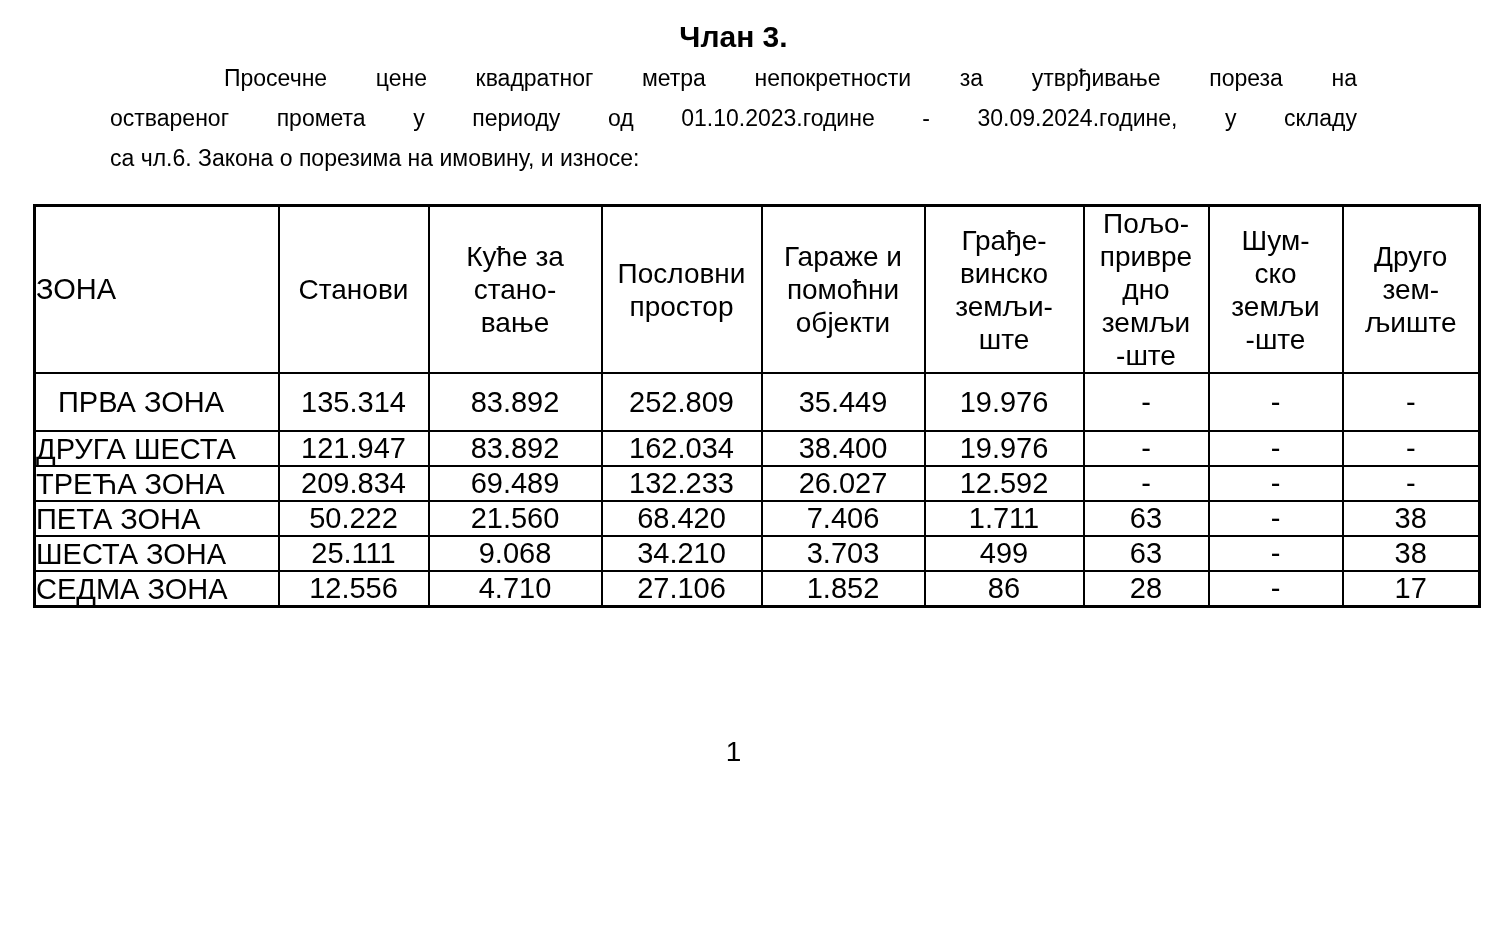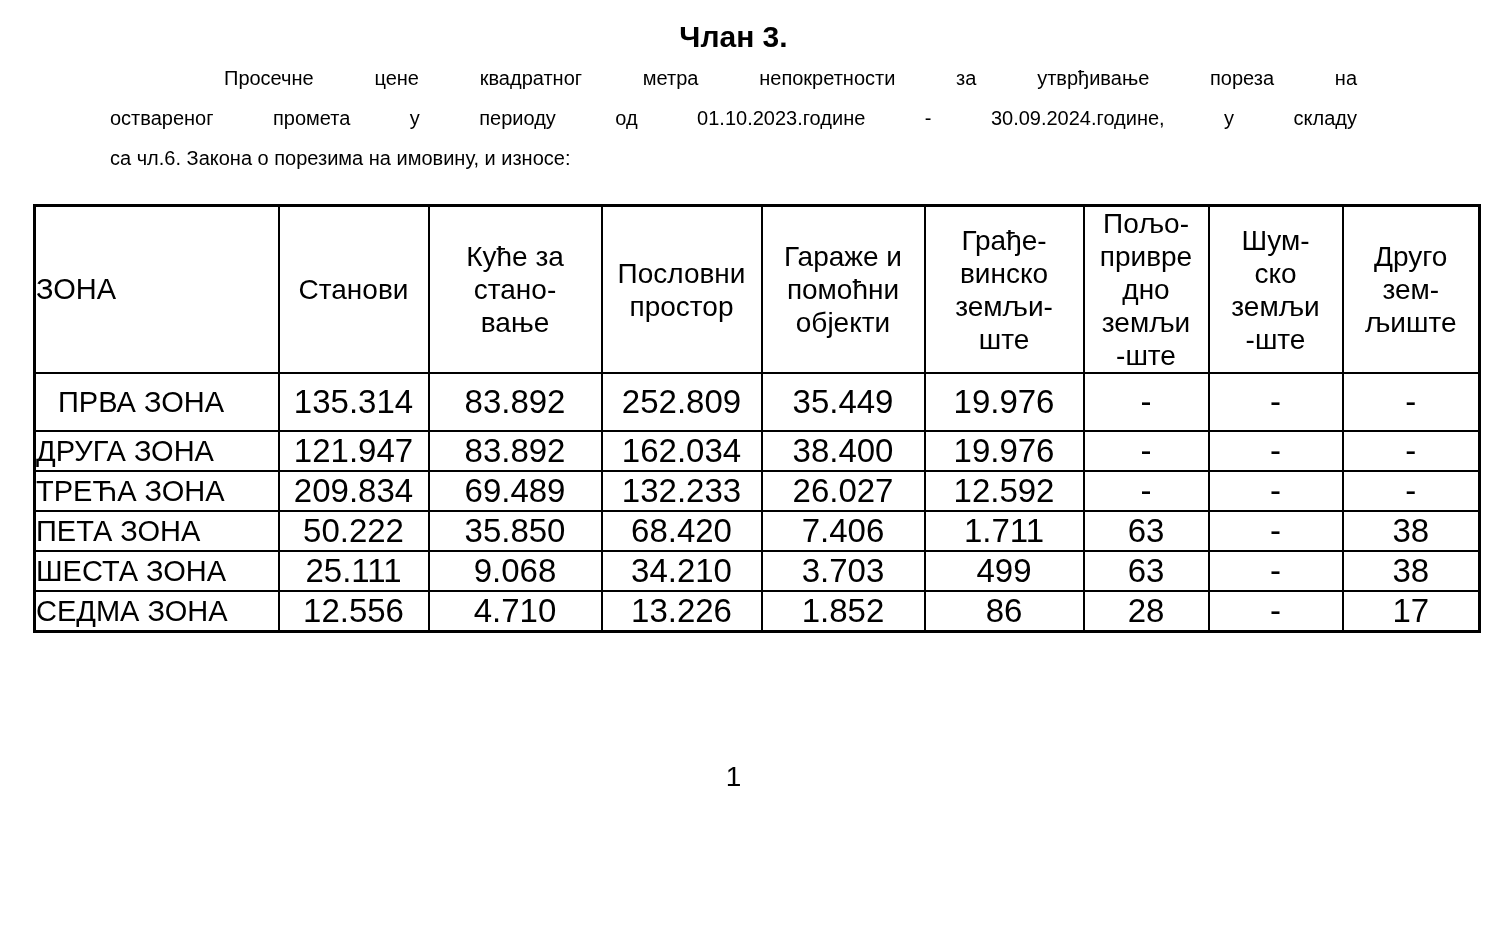--- a/index.html
+++ b/index.html
@@ -20,21 +20,21 @@
     margin: 18px 0 0 110px;
     width: 1247px;
     text-align: center;
     font-size: 30px;
     line-height: 38px;
     font-weight: bold;
   }
   .para {
     margin: 2px 0 0 110px;
     width: 1247px;
-    font-size: 20px;
+    font-size: 23px;
     line-height: 40px;
   }
   .pline { text-align: left; }
   .pline.jline { text-align: justify; text-align-last: justify; }
   .pline.indent { text-indent: 114px; }
 
   table.price-table {
     margin: 26px 0 0 33px;
     width: 1445px;
     border-collapse: collapse;
@@ -68,21 +68,21 @@
   }
   td.zone {
     font-size: 29px;
     line-height: 32px;
     text-align: left;
     padding-left: 11px;
     white-space: pre-line;
   }
   td.zone.z-first { padding-left: 22px; }
   td.num {
-    font-size: 33px;
+    font-size: 29px;
     text-align: center;
   }
   .pagenum {
     margin: 128px 0 0 110px;
     width: 1247px;
     text-align: center;
     font-size: 28px;
   }
 </style>
 </head>
@@ -146,21 +146,21 @@
         <td class="num">83.892</td>
         <td class="num">252.809</td>
         <td class="num">35.449</td>
         <td class="num">19.976</td>
         <td class="num">-</td>
         <td class="num">-</td>
         <td class="num">-</td>
       </tr>
 
       <tr class="r-std">
-        <td class="zone">ДРУГА ЗОНА</td>
+        <td class="zone">ДРУГА ШЕСТА</td>
         <td class="num">121.947</td>
         <td class="num">83.892</td>
         <td class="num">162.034</td>
         <td class="num">38.400</td>
         <td class="num">19.976</td>
         <td class="num">-</td>
         <td class="num">-</td>
         <td class="num">-</td>
       </tr>
 
@@ -173,21 +173,21 @@
         <td class="num">12.592</td>
         <td class="num">-</td>
         <td class="num">-</td>
         <td class="num">-</td>
       </tr>
 
 
       <tr class="r-std">
         <td class="zone">ПЕТА ЗОНА</td>
         <td class="num">50.222</td>
-        <td class="num">35.850</td>
+        <td class="num">21.560</td>
         <td class="num">68.420</td>
         <td class="num">7.406</td>
         <td class="num">1.711</td>
         <td class="num">63</td>
         <td class="num">-</td>
         <td class="num">38</td>
       </tr>
 
       <tr class="r-std">
         <td class="zone">ШЕСТА ЗОНА</td>
@@ -198,21 +198,21 @@
         <td class="num">499</td>
         <td class="num">63</td>
         <td class="num">-</td>
         <td class="num">38</td>
       </tr>
 
       <tr class="r-std">
         <td class="zone">СЕДМА ЗОНА</td>
         <td class="num">12.556</td>
         <td class="num">4.710</td>
-        <td class="num">13.226</td>
+        <td class="num">27.106</td>
         <td class="num">1.852</td>
         <td class="num">86</td>
         <td class="num">28</td>
         <td class="num">-</td>
         <td class="num">17</td>
       </tr>
     </tbody>
   </table>
 
   <div class="pagenum">1</div>

